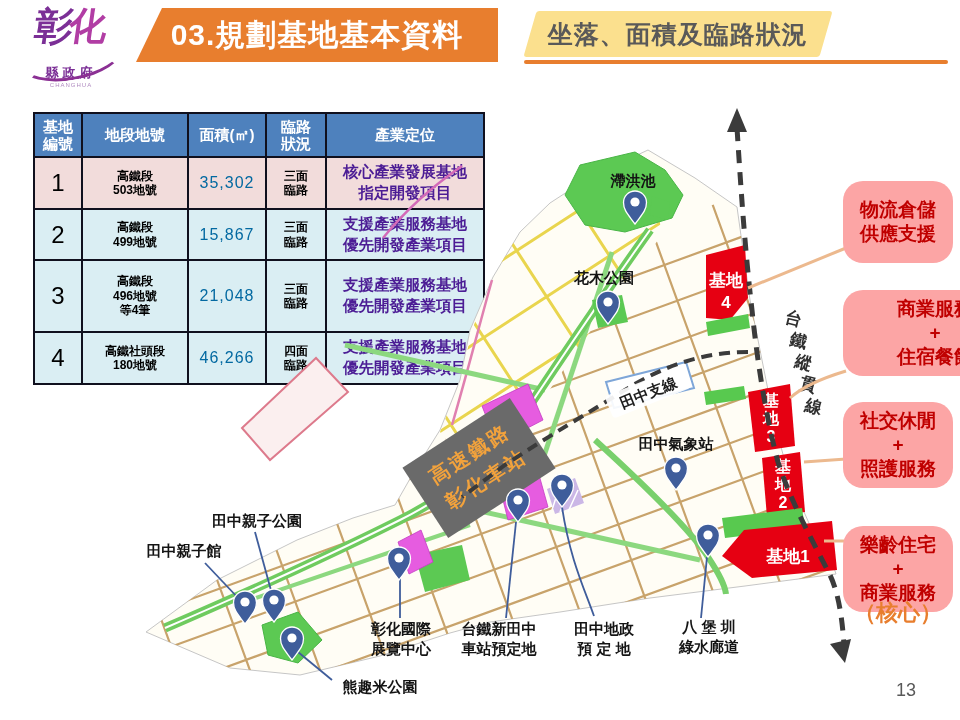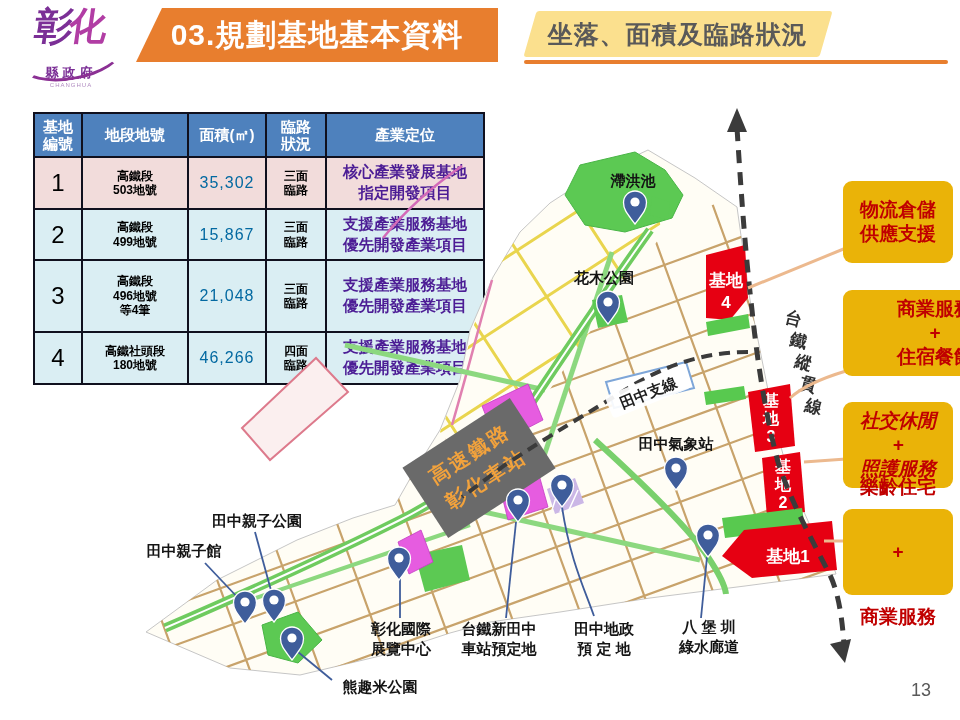--- a/index.html
+++ b/index.html
@@ -44,30 +44,30 @@
   tr.bluerow td{background:#DAEEF3;}
   .cw0{width:48px}.cw1{width:106px}.cw2{width:78px}.cw3{width:60px}.cw4{width:158px}
   
   svg.map{position:absolute;left:130px;top:100px;width:730px;height:605px;}
   svg.map text{font-family:"Liberation Sans","DejaVu Sans",sans-serif;}
   .maplabel{font-size:15px;font-weight:bold;fill:#141414;}
   .sitelabel{font-size:17px;font-weight:bold;fill:#ffffff;}
   .sitelabel-v{font-size:16px;font-weight:bold;fill:#ffffff;}
   .railchar{font-size:17px;font-weight:bold;fill:#2F2F2F;}
   
-  .callout{position:absolute;left:843px;width:110px;background:#eab308;border-radius:9px;
+  .callout{position:absolute;left:843px;width:110px;background:#fca5a5;border-radius:20px;
     display:flex;flex-direction:column;align-items:center;justify-content:center;}
   .callout div{color:#C00000;font-size:19px;font-weight:bold;line-height:1.28;text-align:center;}
   .co1{top:181px;height:82px;}
   .co2{top:290px;height:86px;padding-left:37px;}
-  .co3{top:402px;height:86px;font-style:italic;}
-  .co4{top:509px;height:86px;gap:41px;}
+  .co3{top:402px;height:86px;}
+  .co4{top:526px;height:86px;}
   .core-note{position:absolute;left:840px;top:598px;width:116px;text-align:center;
     color:#E87E2E;font-size:22px;font-weight:bold;}
-  .page-number{position:absolute;left:896px;top:680px;width:50px;text-align:center;
+  .page-number{position:absolute;left:896px;top:680px;width:50px;text-align:left;
     color:#595959;font-size:18px;}
 </style>
 </head>
 <body>
 
 <div class="slide">
 
   <div class="logo">
     <div class="logo-main"><span class="c1">彰</span><span class="c2">化</span></div>
     <div class="logo-swoosh"></div>
@@ -337,15 +337,16 @@
   <div class="callout co3">
     <div>社交休閒</div>
     <div>+</div>
     <div>照護服務</div>
   </div>
   <div class="callout co4">
     <div>樂齡住宅</div>
     <div>+</div>
     <div>商業服務</div>
   </div>
+  <div class="core-note">（核心）</div>
 
   <div class="page-number">13</div>
 </div>
 
 </body></html>

